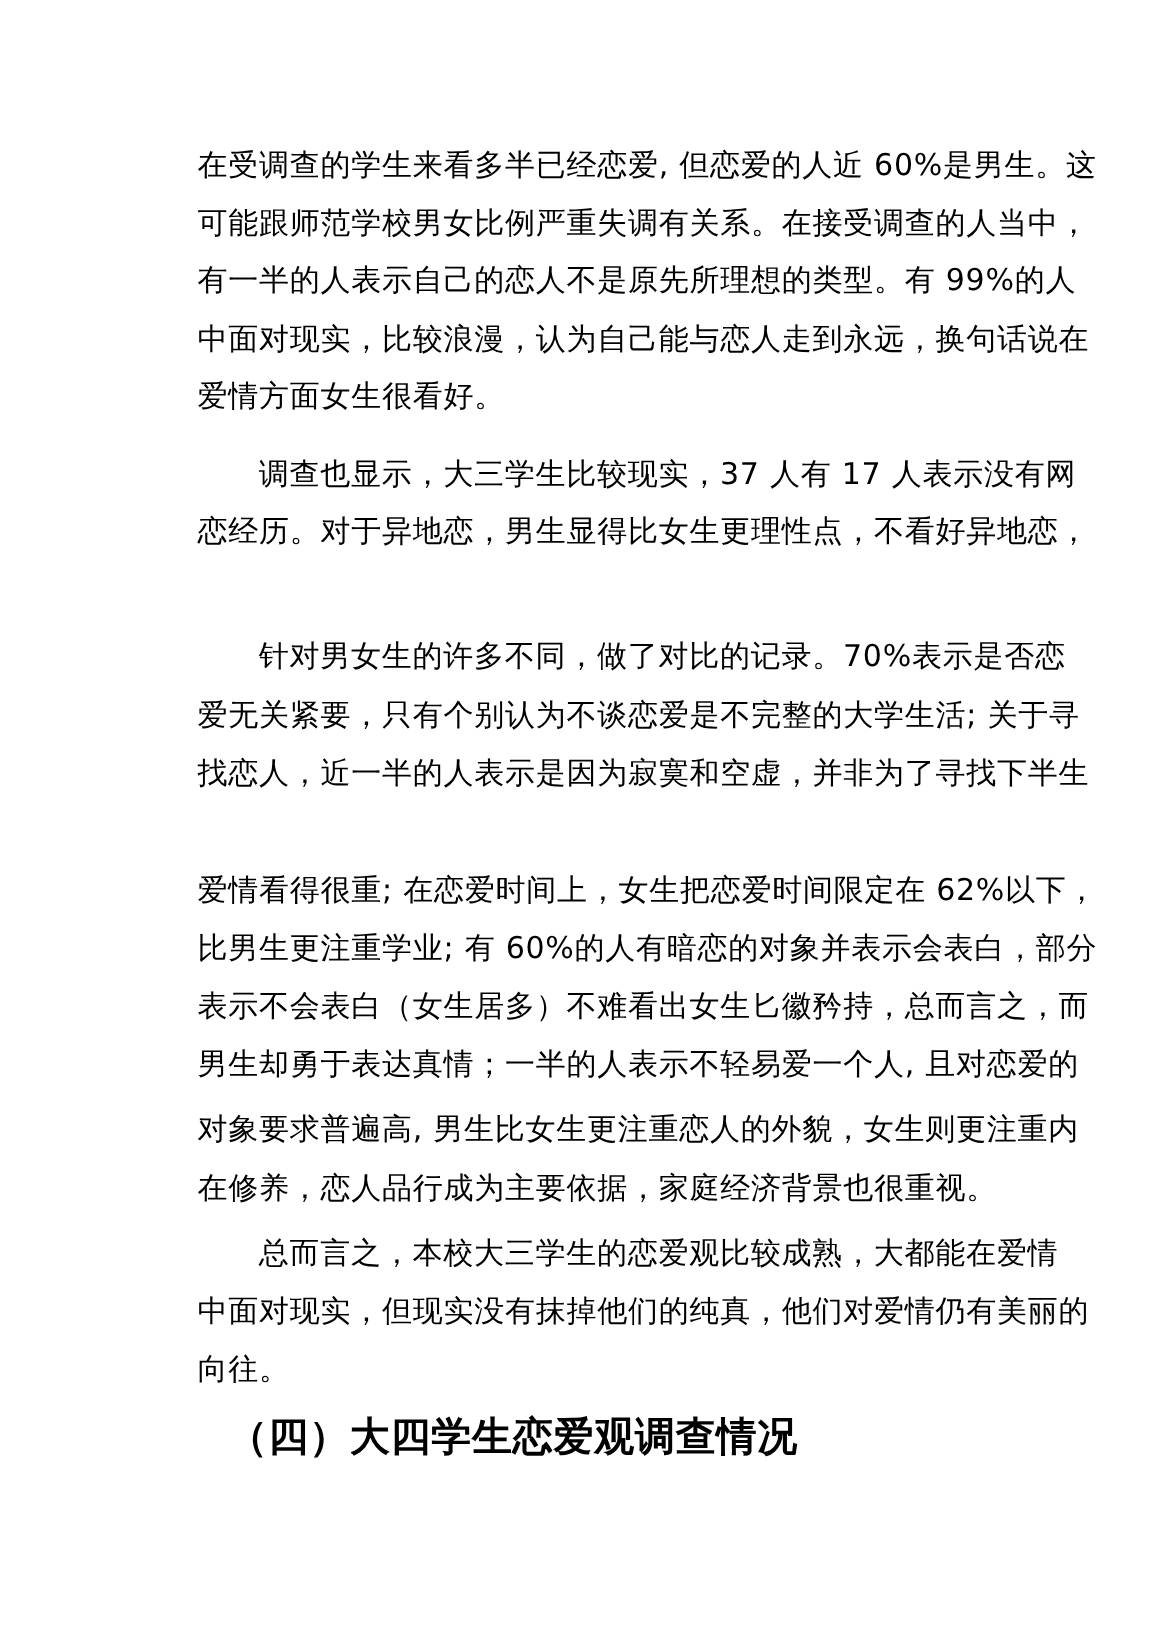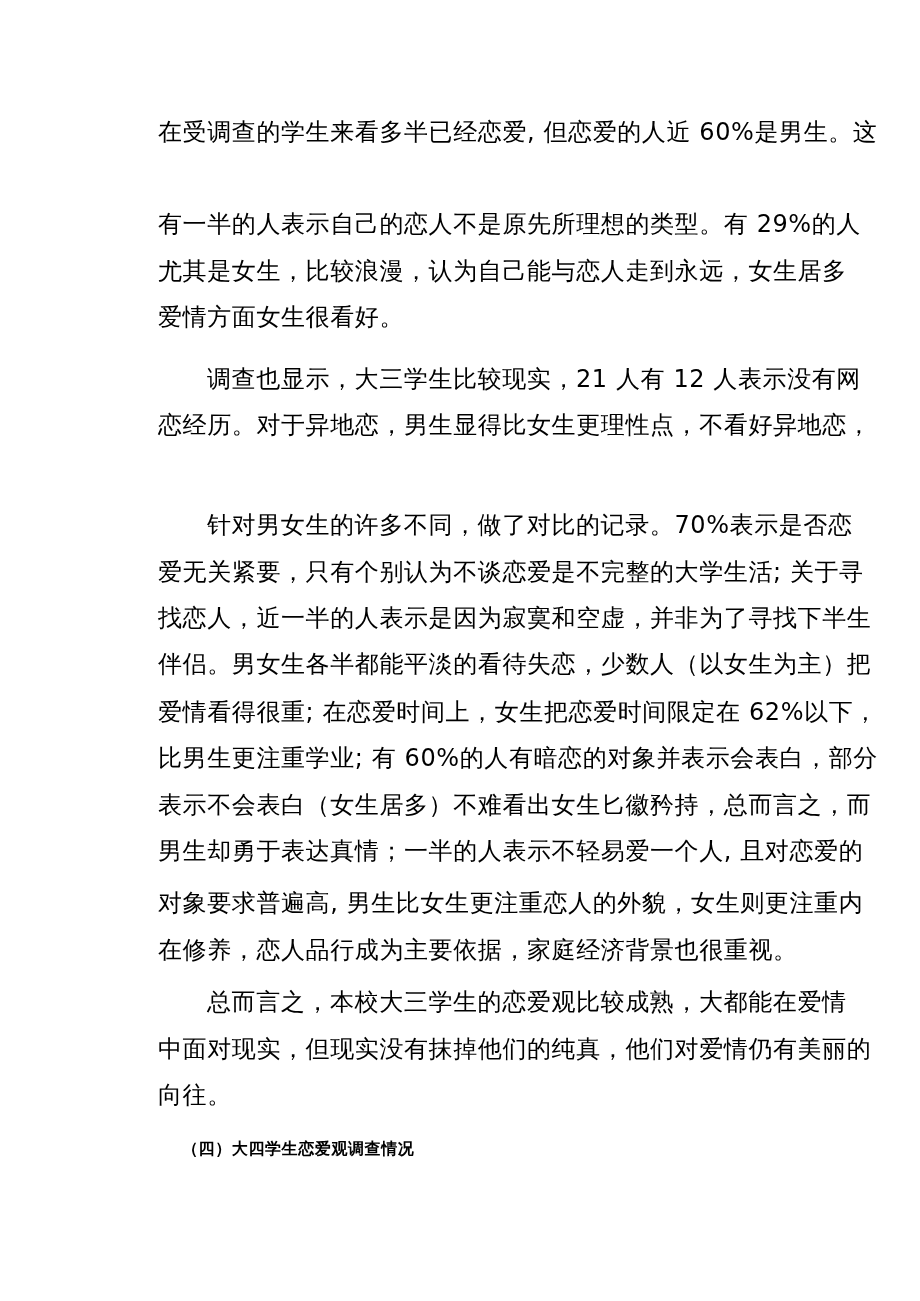--- a/index.html
+++ b/index.html
@@ -2,40 +2,40 @@
 <html><head>
 <meta charset="utf-8">
 <style>
   html, body { margin: 0; padding: 0; background: #ffffff; }
   body { width: 920px; height: 1301px; position: relative; overflow: hidden;
          font-family: "DejaVu Sans", "Liberation Sans", sans-serif; color: #000000; }
   .page { position: absolute; left: 0; top: 0; width: 920px; height: 1301px; background: #ffffff; margin-left: 22px; }
   .line { position: absolute; left: 136px; font-size: 24px; line-height: 30px; white-space: nowrap;
           letter-spacing: 0.6px; }
   .indent { left: 185px; }
-  .heading { position: absolute; left: 160px; font-size: 16px; line-height: 30px; font-weight: bold;
+  .heading { position: absolute; left: 160px; font-size: 32px; line-height: 30px; font-weight: bold;
              white-space: nowrap; letter-spacing: 0.6px; }
 </style>
 </head>
 <body>
 
 <div class="page">
 
   <div class="line" style="top:117px">在受调查的学生来看多半已经恋爱, 但恋爱的人近 60%是男生。这</div>
-  <div class="line" style="top:209px">有一半的人表示自己的恋人不是原先所理想的类型。有 29%的人</div>
-  <div class="line" style="top:256px">尤其是女生，比较浪漫，认为自己能与恋人走到永远，女生居多</div>
+  <div class="line" style="top:163px">可能跟师范学校男女比例严重失调有关系。在接受调查的人当中，</div>
+  <div class="line" style="top:209px">有一半的人表示自己的恋人不是原先所理想的类型。有 99%的人</div>
+  <div class="line" style="top:256px">中面对现实，比较浪漫，认为自己能与恋人走到永远，换句话说在</div>
   <div class="line" style="top:302px">爱情方面女生很看好。</div>
 
-  <div class="line indent" style="top:364px">调查也显示，大三学生比较现实，21 人有 12 人表示没有网</div>
+  <div class="line indent" style="top:364px">调查也显示，大三学生比较现实，37 人有 17 人表示没有网</div>
   <div class="line" style="top:410px">恋经历。对于异地恋，男生显得比女生更理性点，不看好异地恋，</div>
 
   <div class="line indent" style="top:510px">针对男女生的许多不同，做了对比的记录。70%表示是否恋</div>
   <div class="line" style="top:557px">爱无关紧要，只有个别认为不谈恋爱是不完整的大学生活; 关于寻</div>
   <div class="line" style="top:603px">找恋人，近一半的人表示是因为寂寞和空虚，并非为了寻找下半生</div>
-  <div class="line" style="top:649px">伴侣。男女生各半都能平淡的看待失恋，少数人（以女生为主）把</div>
   <div class="line" style="top:697px">爱情看得很重; 在恋爱时间上，女生把恋爱时间限定在 62%以下，</div>
   <div class="line" style="top:743px">比男生更注重学业; 有 60%的人有暗恋的对象并表示会表白，部分</div>
   <div class="line" style="top:790px">表示不会表白（女生居多）不难看出女生匕徽矜持，总而言之，而</div>
   <div class="line" style="top:836px">男生却勇于表达真情；一半的人表示不轻易爱一个人, 且对恋爱的</div>
   <div class="line" style="top:888px">对象要求普遍高, 男生比女生更注重恋人的外貌，女生则更注重内</div>
   <div class="line" style="top:935px">在修养，恋人品行成为主要依据，家庭经济背景也很重视。</div>
 
   <div class="line indent" style="top:987px">总而言之，本校大三学生的恋爱观比较成熟，大都能在爱情</div>
   <div class="line" style="top:1034px">中面对现实，但现实没有抹掉他们的纯真，他们对爱情仍有美丽的</div>
   <div class="line" style="top:1080px">向往。</div>

